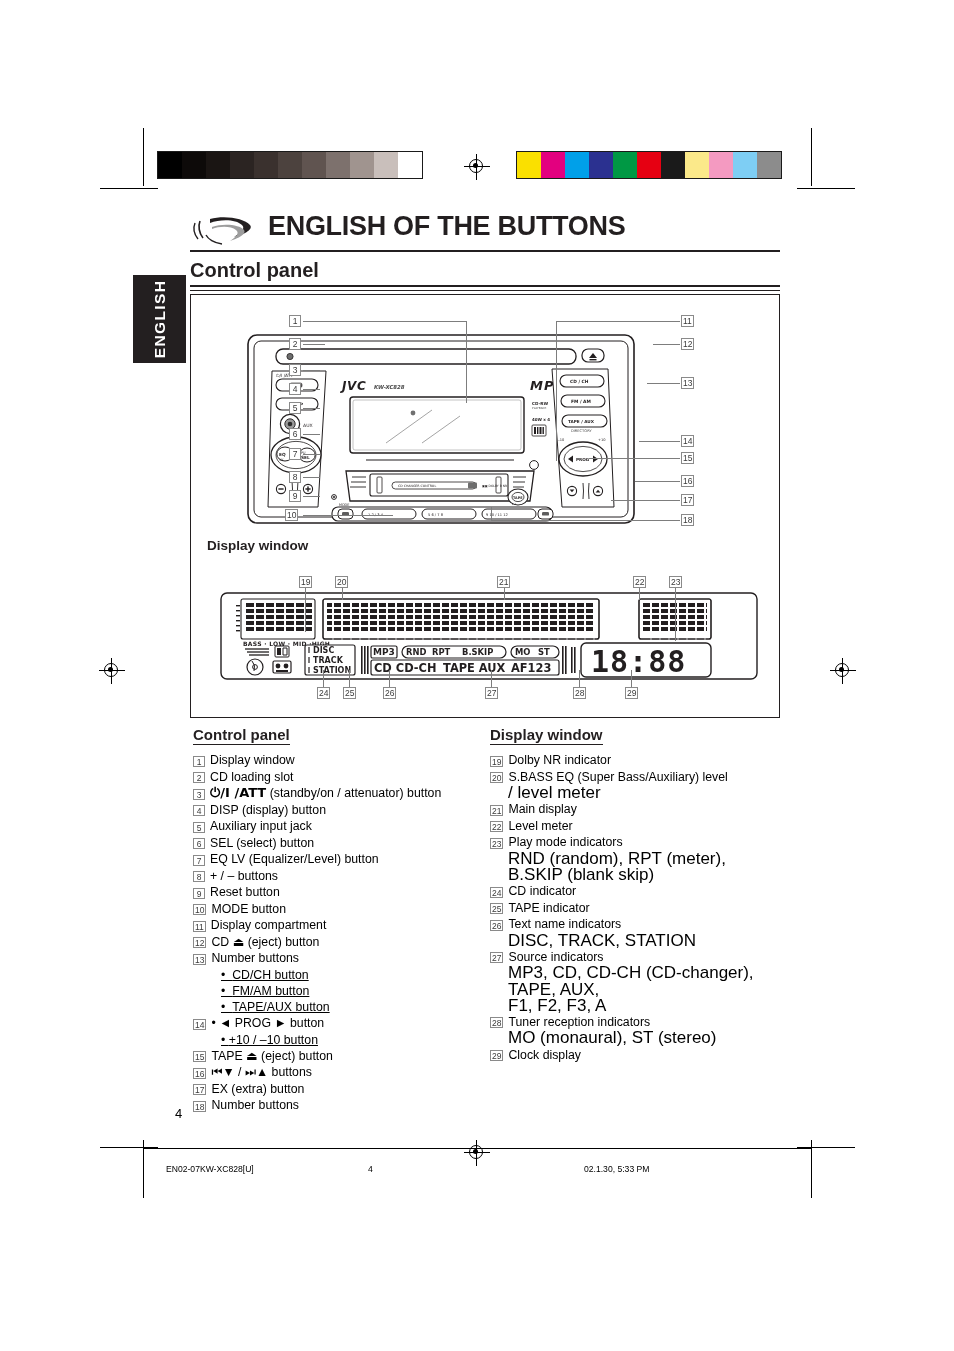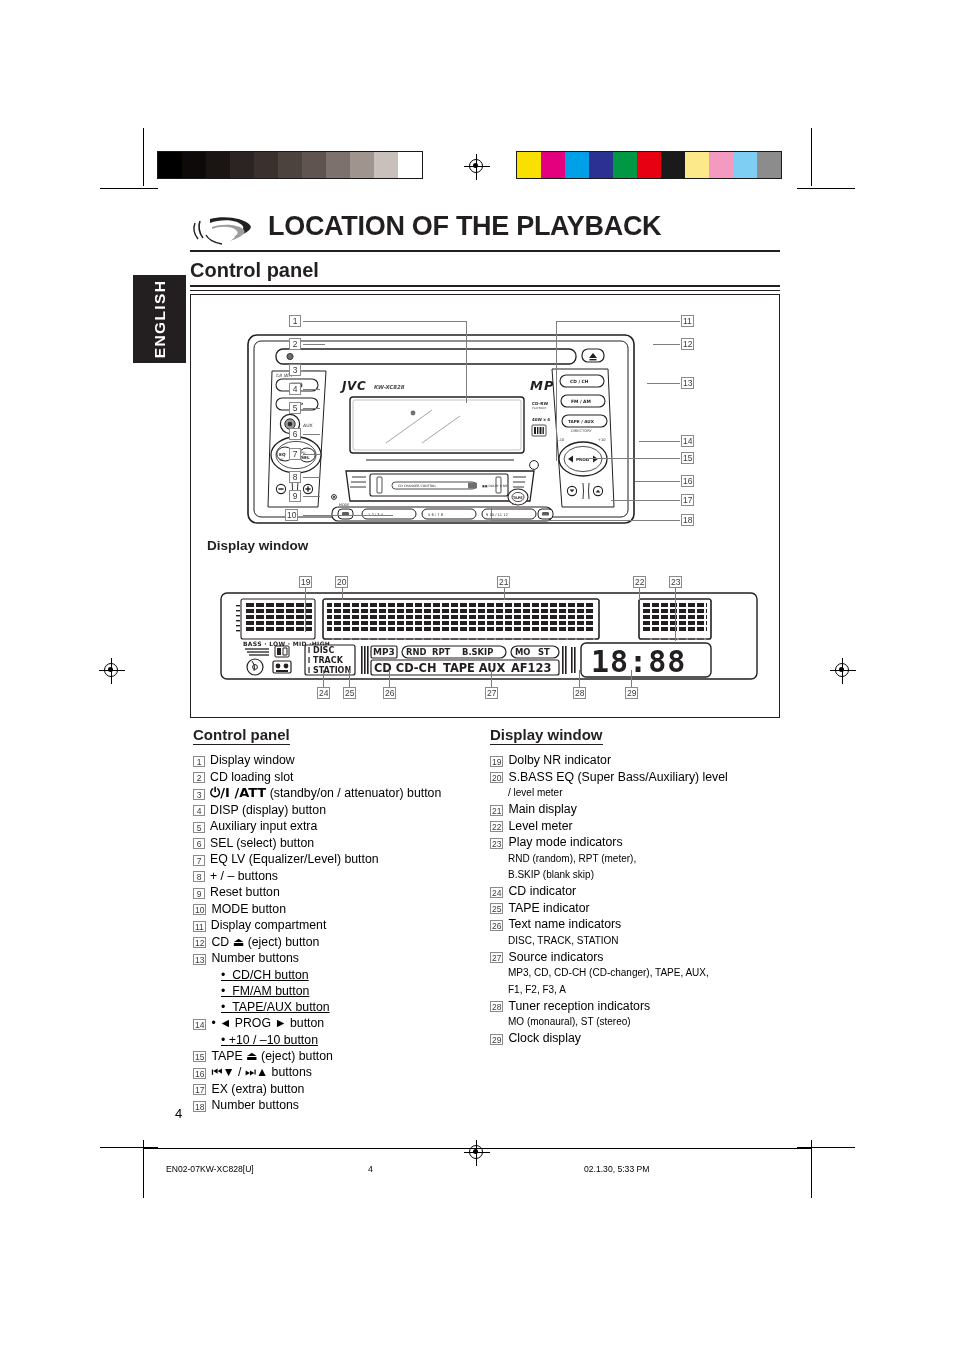--- a/index.html
+++ b/index.html
@@ -256,21 +256,21 @@
   .legend-text {
     flex: 1 1 auto;
   }
   .legend-bullet {
     font-size: 12.3px;
     line-height: 16.2px;
     padding-left: 28px;
     text-decoration: underline;
   }
   .legend-sub-noind {
-    font-size: 10px;
+    font-size: 17px;
     line-height: 16.2px;
     padding-left: 18px;
   }
 
   
   .page-num {
     position: absolute;
     left: 175px;
     top: 1106px;
     font-size: 13px;
@@ -362,21 +362,21 @@
 </div>
 
 <div class="chapter-head">
   <svg class="swoosh" viewBox="0 0 70 36">
     <path d="M20 6 C34 2, 54 5, 60 12 C64 17, 52 22, 44 24 C50 20, 56 16, 52 12 C46 6, 30 6, 20 10 Z" fill="#231f20"></path>
     <path d="M22 14 C34 10, 50 12, 54 17 C57 21, 47 26, 40 28 C46 24, 50 20, 46 17 C41 13, 30 13, 22 16 Z" fill="#9d9d9d"></path>
     <path d="M10 8 C8 13, 9 20, 13 25" stroke="#231f20" stroke-width="1.6" fill="none"></path>
     <path d="M5 10 C3 15, 4 21, 8 26" stroke="#231f20" stroke-width="1.4" fill="none"></path>
     <path d="M16 22 C18 26, 24 30, 32 31" stroke="#231f20" stroke-width="1.4" fill="none"></path>
   </svg>
-  <div class="chapter-title">LOCATION OF THE PLAYBACK</div>
+  <div class="chapter-title">ENGLISH OF THE BUTTONS</div>
 </div>
 <div class="rule-under-title"></div>
 <div class="section-head">Control panel</div>
 <div class="rule-double-a"></div>
 <div class="rule-double-b"></div>
 
 <div class="figure-box">
 
   <div class="callout" style="left:98px; top:20px;">1</div>
   <div class="lead" style="left:112px; top:26px; width:164px;"></div>
@@ -797,21 +797,21 @@
       <span class="pwr-glyph">⏻/I /ATT</span>
       <span>(standby/on / attenuator) button</span>
     </div>
   </div>
   <div class="legend-row">
     <div class="legend-num">4</div>
     <div class="legend-text">DISP (display) button</div>
   </div>
   <div class="legend-row">
     <div class="legend-num">5</div>
-    <div class="legend-text">Auxiliary input extra</div>
+    <div class="legend-text">Auxiliary input jack</div>
   </div>
   <div class="legend-row">
     <div class="legend-num">6</div>
     <div class="legend-text">SEL (select) button</div>
   </div>
   <div class="legend-row">
     <div class="legend-num">7</div>
     <div class="legend-text">EQ LV (Equalizer/Level) button</div>
   </div>
   <div class="legend-row">

